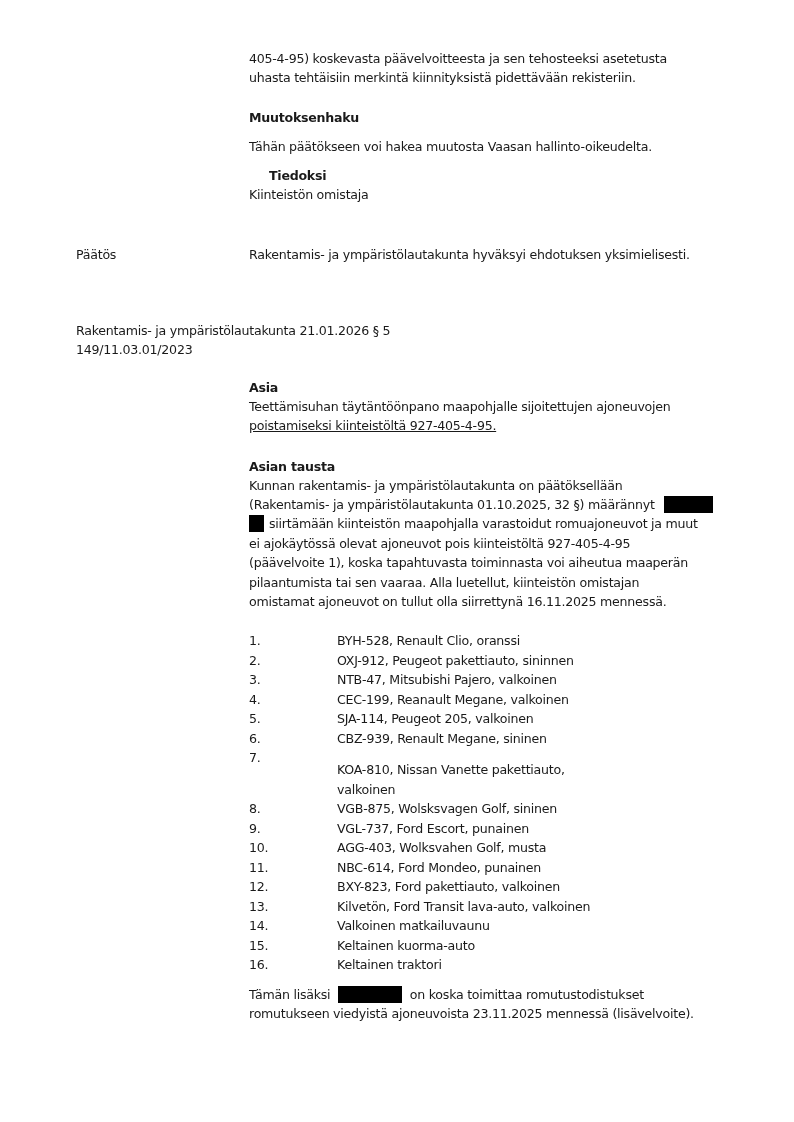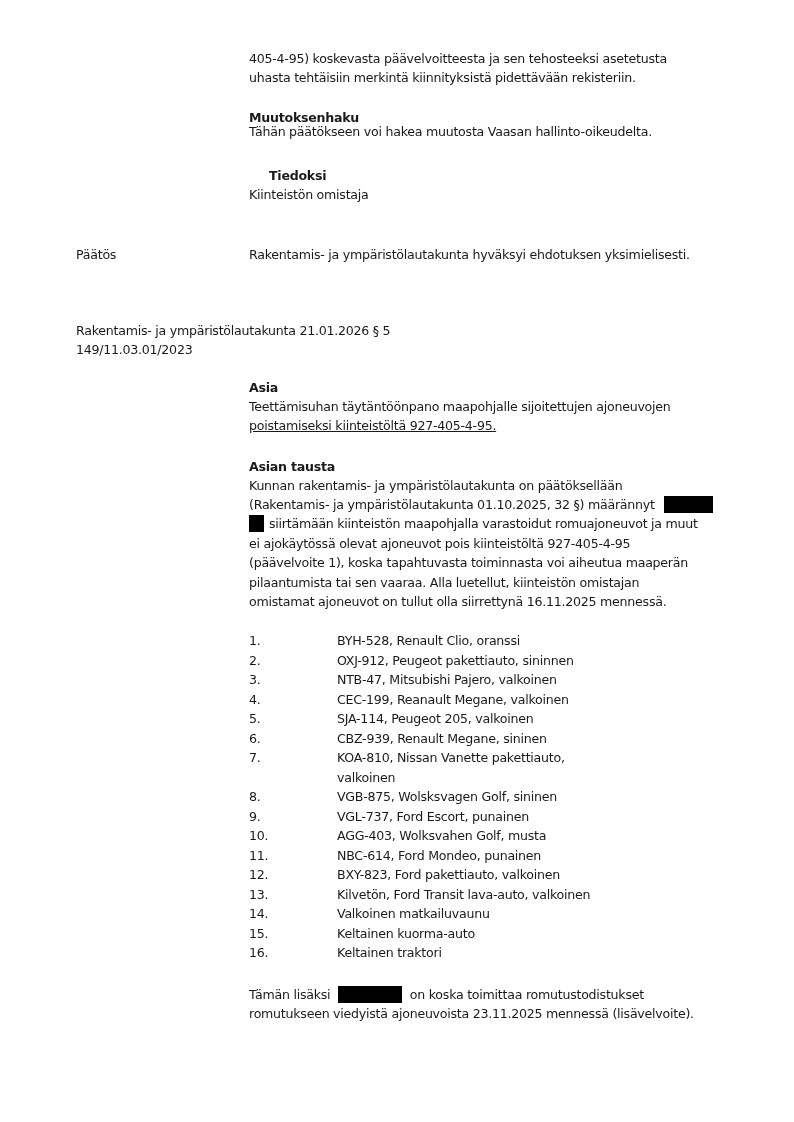--- a/index.html
+++ b/index.html
@@ -22,21 +22,21 @@
 </style>
 </head>
 <body>
 
 <div>
 
   <div class="abs col" style="top:49px;">405-4-95) koskevasta päävelvoitteesta ja sen tehosteeksi asetetusta</div>
   <div class="abs col" style="top:68px;">uhasta tehtäisiin merkintä kiinnityksistä pidettävään rekisteriin.</div>
 
   <div class="abs col bold" style="top:108px;">Muutoksenhaku</div>
-  <div class="abs col" style="top:122px;">Tähän päätökseen voi hakea muutosta Vaasan hallinto-oikeudelta.</div>
+  <div class="abs col" style="top:137px;">Tähän päätökseen voi hakea muutosta Vaasan hallinto-oikeudelta.</div>
 
   <div class="abs col bold" style="top:166px;margin-left:20px;">Tiedoksi</div>
   <div class="abs col" style="top:185px;">Kiinteistön omistaja</div>
 
   <div class="abs left" style="top:245px;">Päätös</div>
   <div class="abs col" style="top:245px;">Rakentamis- ja ympäristölautakunta hyväksyi ehdotuksen yksimielisesti.</div>
 
   <div class="abs left" style="top:321px;">Rakentamis- ja ympäristölautakunta 21.01.2026 § 5</div>
   <div class="abs left" style="top:340px;">149/11.03.01/2023</div>
 
@@ -78,21 +78,21 @@
     <div class="li">
         <span class="num">5.</span>
         <span class="txt">SJA-114, Peugeot 205, valkoinen</span>
       </div>
     <div class="li">
         <span class="num">6.</span>
         <span class="txt">CBZ-939, Renault Megane, sininen</span>
       </div>
     <div class="li">
         <span class="num">7.</span>
-        <span class="txt" style="width:250px;">KOA-810, Nissan Vanette pakettiauto, valkoinen</span>
+        <span class="txt" style="width:250px;margin-top:12px;">KOA-810, Nissan Vanette pakettiauto, valkoinen</span>
       </div>
     <div class="li">
         <span class="num">8.</span>
         <span class="txt">VGB-875, Wolsksvagen Golf, sininen</span>
       </div>
     <div class="li">
         <span class="num">9.</span>
         <span class="txt">VGL-737, Ford Escort, punainen</span>
       </div>
     <div class="li">

